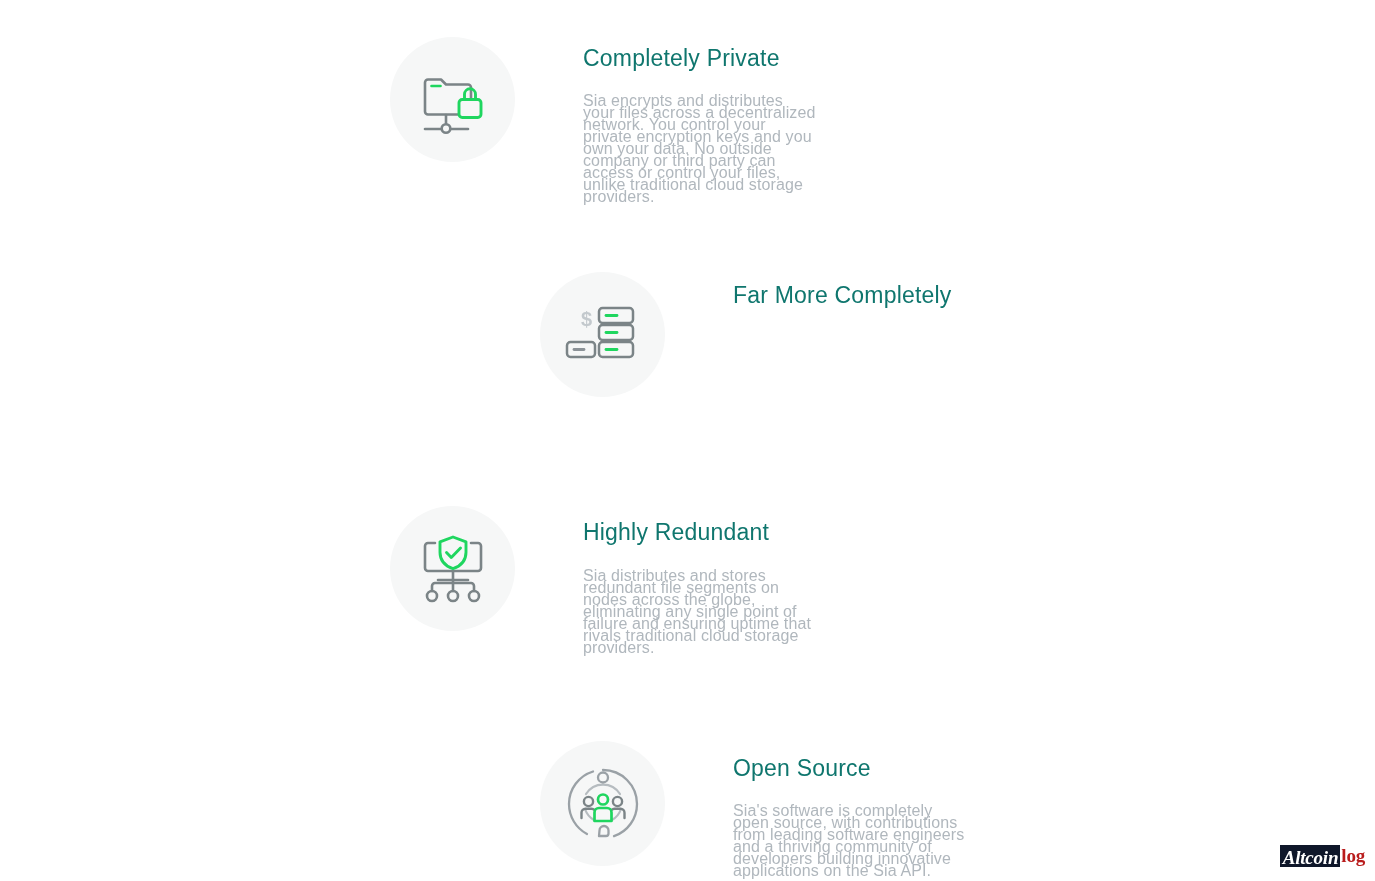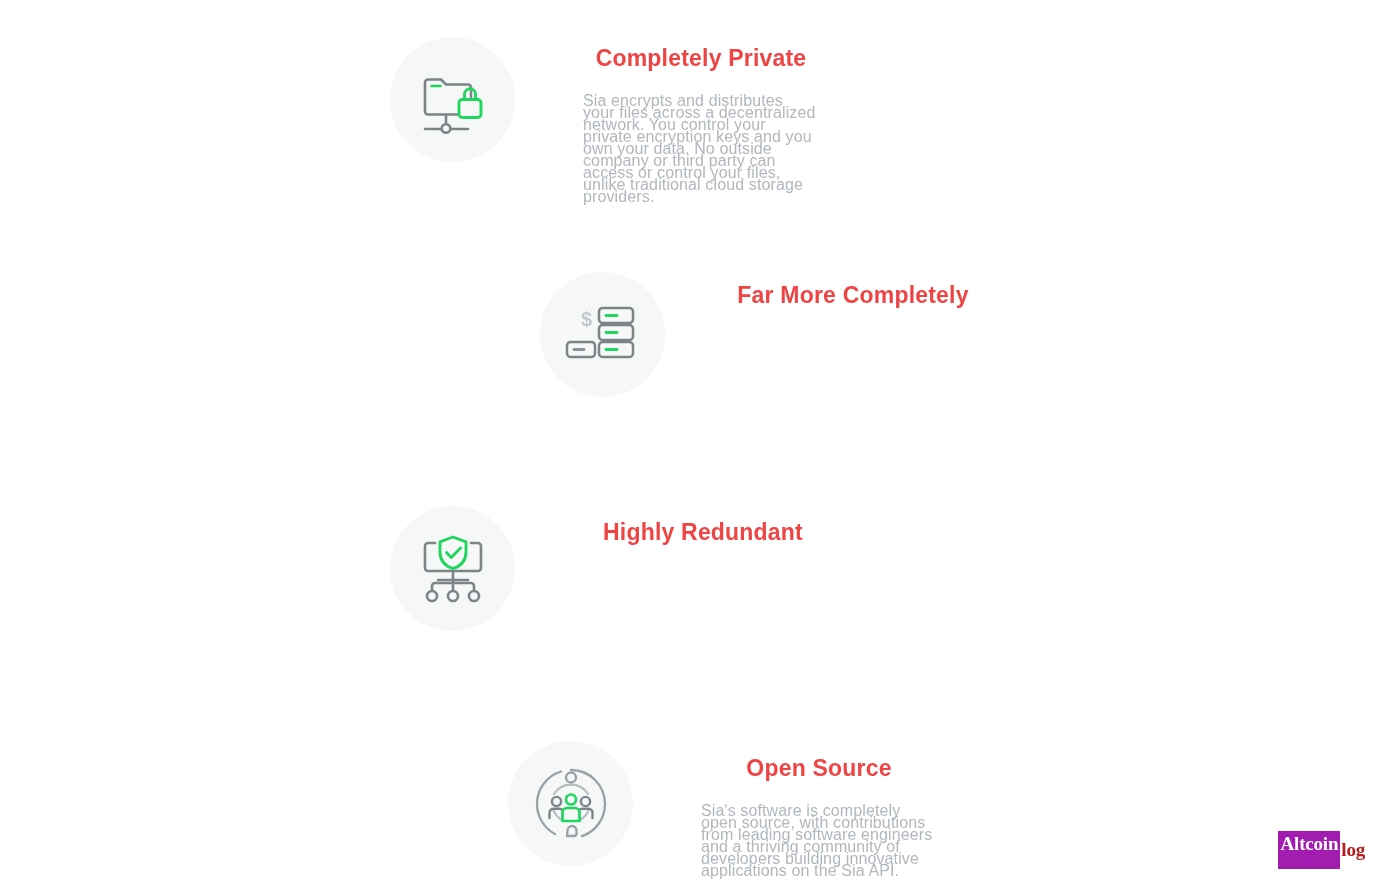--- a/index.html
+++ b/index.html
@@ -42,27 +42,26 @@
   .icon-badge svg {
     display: block;
   }
 
   .feature-text {
     flex: 0 0 auto;
   }
 
   .feature-title {
     font-size: 23px;
-    font-weight: 700;
-    color: #ef4444;
+    font-weight: 400;
+    color: #0f766e;
     letter-spacing: 0.2px;
     line-height: 1.2;
     margin: 0;
     white-space: nowrap;
-    text-align: center;
   }
 
   .feature-body {
     font-size: 16px;
     font-weight: 400;
     color: #b0b7bd;
     line-height: 12px;
     letter-spacing: 0.12px;
     margin: 0;
   }
@@ -73,42 +72,43 @@
   #feature-0 .feature-body { margin-top: 22px; }
 
   #feature-1 { left: 540px; top: 272px; }
   #feature-1 .feature-text { margin-left: 68px; padding-top: 10px; width: 240px; }
   #feature-1 .feature-body { margin-top: 22px; }
 
   #feature-2 { left: 390px; top: 506px; }
   #feature-2 .feature-text { margin-left: 68px; padding-top: 13px; width: 240px; }
   #feature-2 .feature-body { margin-top: 23px; }
 
-  #feature-3 { left: 508px; top: 741px; }
+  #feature-3 { left: 540px; top: 741px; }
   #feature-3 .feature-text { margin-left: 68px; padding-top: 14px; width: 236px; }
   #feature-3 .feature-body { margin-top: 22px; }
 
   
   #watermark {
     position: absolute;
     right: 8px;
     bottom: 12px;
     display: flex;
     align-items: center;
     font-family: "Liberation Serif", serif;
     font-size: 19px;
     font-weight: 700;
     line-height: 1;
     user-select: none;
   }
   #watermark .wm-mark {
-    background: #a21caf;
+    background: #0f172a;
     color: #ffffff;
-    padding: 3px 2px 16px 3px;
+    padding: 3px 2px 0 3px;
     letter-spacing: -0.2px;
+    font-style: italic;
   }
   #watermark .wm-suffix {
     color: #b91c1c;
     padding: 3px 2px 4px 1px;
     letter-spacing: -0.2px;
   }
 </style>
 </head>
 <body>
 
@@ -184,20 +184,21 @@
           <circle cx="59" cy="65" r="5" stroke="#7b8487" stroke-width="2.6" fill="none"></circle>
 
           <path d="M38 6 l13 4.8 v10.5 c0 8.3 -5.6 13.9 -13 16.4 c-7.4 -2.5 -13 -8.1 -13 -16.4 v-10.5 z" stroke="#1fd65f" stroke-width="2.9" fill="#f6f7f7" stroke-linejoin="round"></path>
 
           <path d="M31.5 21.5 l4.8 5 l9.2 -9.5" stroke="#1fd65f" stroke-width="2.9" fill="none" stroke-linecap="round" stroke-linejoin="round"></path>
         </svg>
       </span>
     </div>
     <div class="feature-text">
       <h2 class="feature-title">Highly Redundant</h2>
+      <p class="feature-body">Sia distributes and stores redundant file segments on nodes across the globe, eliminating any single point of failure and ensuring uptime that rivals traditional cloud storage providers.</p>
     </div>
   </section>
 
   <section class="feature" id="feature-3">
     <div class="icon-badge">
       <span>
         <svg width="80" height="80" viewBox="0 0 80 80" fill="none">
 
           <path d="M40 6 a34 34 0 0 1 34 34 a34 34 0 0 1 -23 32.2" stroke="#9aa1a6" stroke-width="2.3" fill="none" stroke-linecap="round"></path>
           <path d="M30 7.5 a34 34 0 0 0 -24 32.5 a34 34 0 0 0 18 30" stroke="#9aa1a6" stroke-width="2.3" fill="none" stroke-linecap="round"></path>

